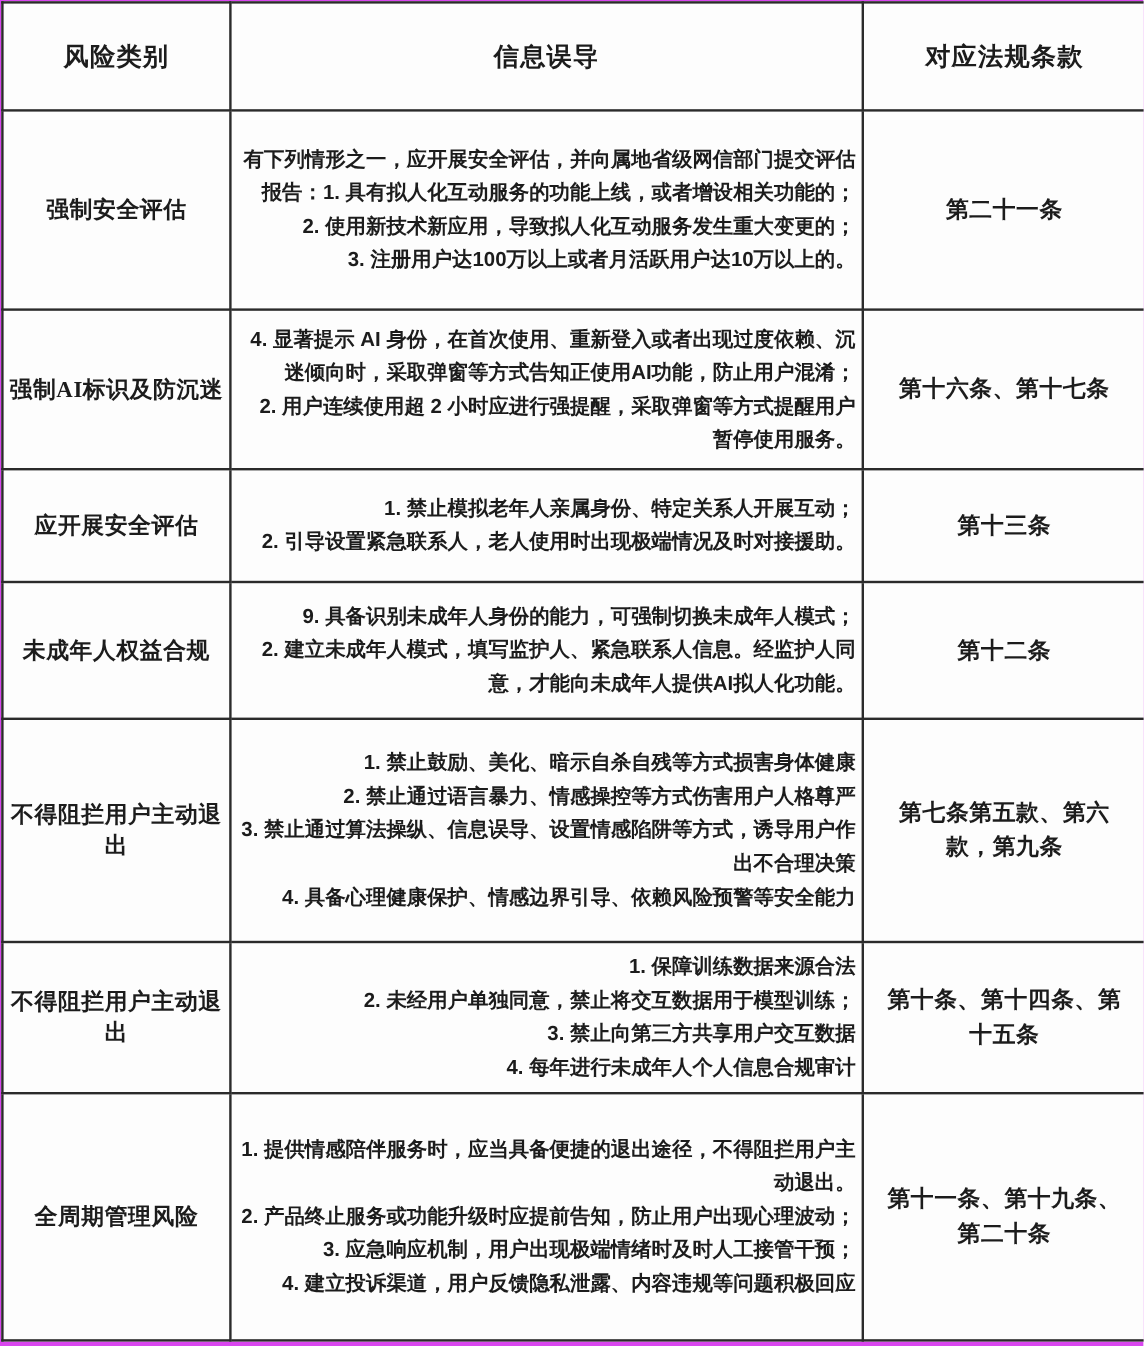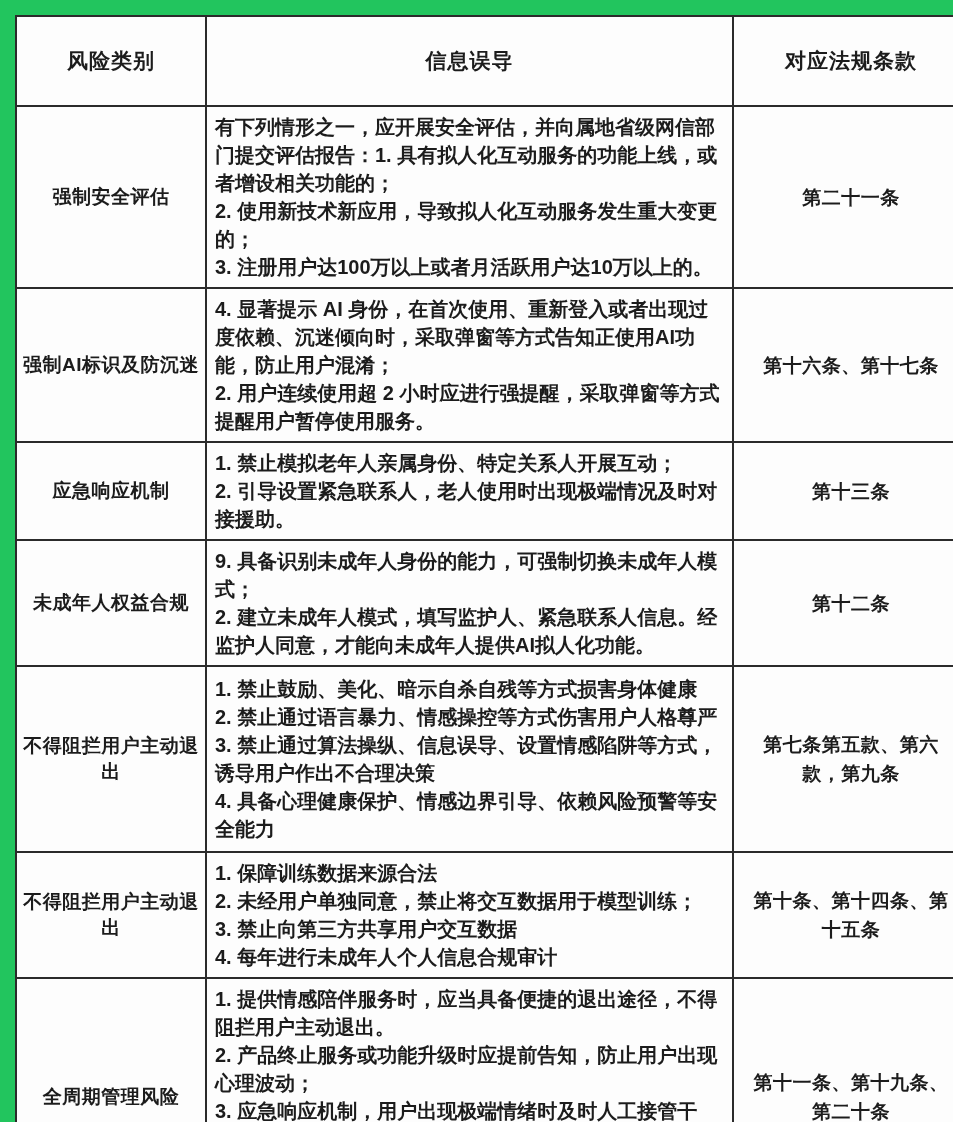--- a/index.html
+++ b/index.html
@@ -4,23 +4,23 @@
 <style>
   html, body {
     margin: 0;
     padding: 0;
     background: #ffffff;
     font-family: "Liberation Sans", "DejaVu Sans", sans-serif;
   }
   .page {
     width: 953px;
     height: 1122px;
-    background: #22c55e;
+    background: #d946ef;
     box-sizing: border-box;
-    padding: 15px;
+    padding: 1px;
   }
   table.compliance {
     width: 951px;
     border-collapse: collapse;
     table-layout: fixed;
     background: #fdfdfd;
     color: #1c1c1c;
   }
   table.compliance col.c1 { width: 190px; }
   table.compliance col.c2 { width: 527px; }
@@ -50,27 +50,28 @@
   tr.r4 { height: 186px; }
   tr.r5 { height: 125px; }
   tr.r6 { height: 206px; }
 
   td.cat {
     text-align: center;
     font-size: 19px;
     font-weight: 600;
     padding: 2px;
     letter-spacing: 0.5px;
+    font-family: Liberation Serif, serif;
   }
   td.req {
-    font-size: 20px;
+    font-size: 17px;
     font-weight: 600;
     line-height: 28px;
     padding: 6px 5px 6px 8px;
-    text-align: left;
+    text-align: right;
     white-space: pre-line;
   }
   td.art {
     text-align: center;
     font-size: 19px;
     font-weight: 600;
     line-height: 29px;
     padding: 2px 14px;
     letter-spacing: 0.5px;
   }
@@ -100,21 +101,21 @@
 3. 注册用户达100万以上或者月活跃用户达10万以上的。</td>
         <td class="art">第二十一条</td>
       </tr>
       <tr class="r1">
         <td class="cat">强制AI标识及防沉迷</td>
         <td class="req">4. 显著提示 AI 身份，在首次使用、重新登入或者出现过度依赖、沉迷倾向时，采取弹窗等方式告知正使用AI功能，防止用户混淆；
 2. 用户连续使用超 2 小时应进行强提醒，采取弹窗等方式提醒用户暂停使用服务。</td>
         <td class="art">第十六条、第十七条</td>
       </tr>
       <tr class="r2">
-        <td class="cat">应急响应机制</td>
+        <td class="cat">应开展安全评估</td>
         <td class="req">1. 禁止模拟老年人亲属身份、特定关系人开展互动；
 2. 引导设置紧急联系人，老人使用时出现极端情况及时对接援助。</td>
         <td class="art">第十三条</td>
       </tr>
       <tr class="r3">
         <td class="cat">未成年人权益合规</td>
         <td class="req">9. 具备识别未成年人身份的能力，可强制切换未成年人模式；
 2. 建立未成年人模式，填写监护人、紧急联系人信息。经监护人同意，才能向未成年人提供AI拟人化功能。</td>
         <td class="art">第十二条</td>
       </tr>

